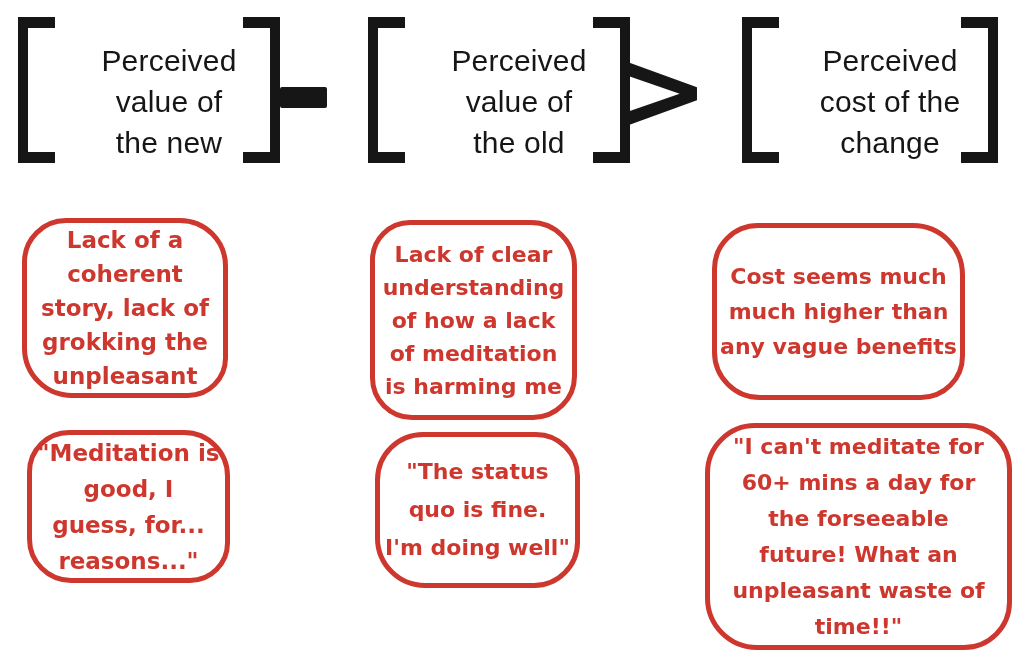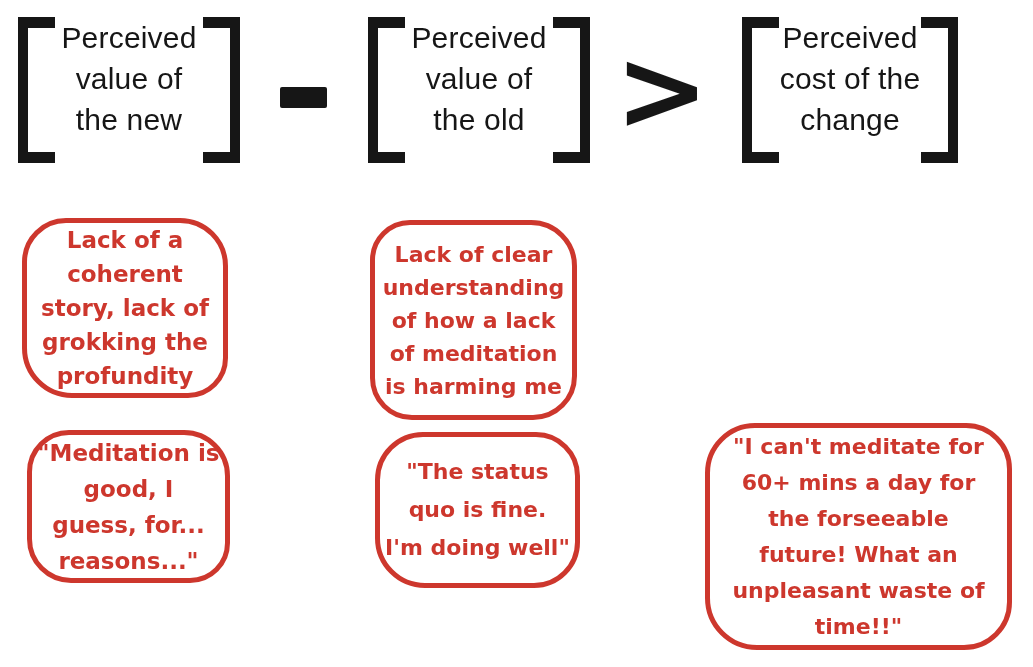--- a/index.html
+++ b/index.html
@@ -13,22 +13,23 @@
     height:667px;
     background:#ffffff;
     overflow:hidden;
     font-family:"Liberation Sans", sans-serif;
   }
 
   
   .term{
     position:absolute;
     display:flex;
-    align-items:flex-start;
+    align-items:flex-end;
     justify-content:center;
+    padding-left:40px;
   }
   .term-text{
     white-space:pre-line;
     text-align:center;
     color:var(--ink);
     font-size:30px;
     line-height:41px;
     letter-spacing:0.2px;
   }
   .bracket{
@@ -135,26 +136,29 @@
     <div class="term-text">Perceived
 cost of the
 change</div>
     <span class="bracket right"></span>
   </div>
 
   <div class="note n1">Lack of a
 coherent
 story, lack of
 grokking the
-profundity</div>
+unpleasant</div>
   <div class="note n2">Lack of clear
 understanding
 of how a lack
 of meditation
 is harming me</div>
+  <div class="note n3">Cost seems much
+much higher than
+any vague benefits</div>
 
   <div class="note n4">"Meditation is
 good, I
 guess, for...
 reasons..."</div>
   <div class="note n5">"The status
 quo is fine.
 I'm doing well"</div>
   <div class="note n6">"I can't meditate for
 60+ mins a day for

